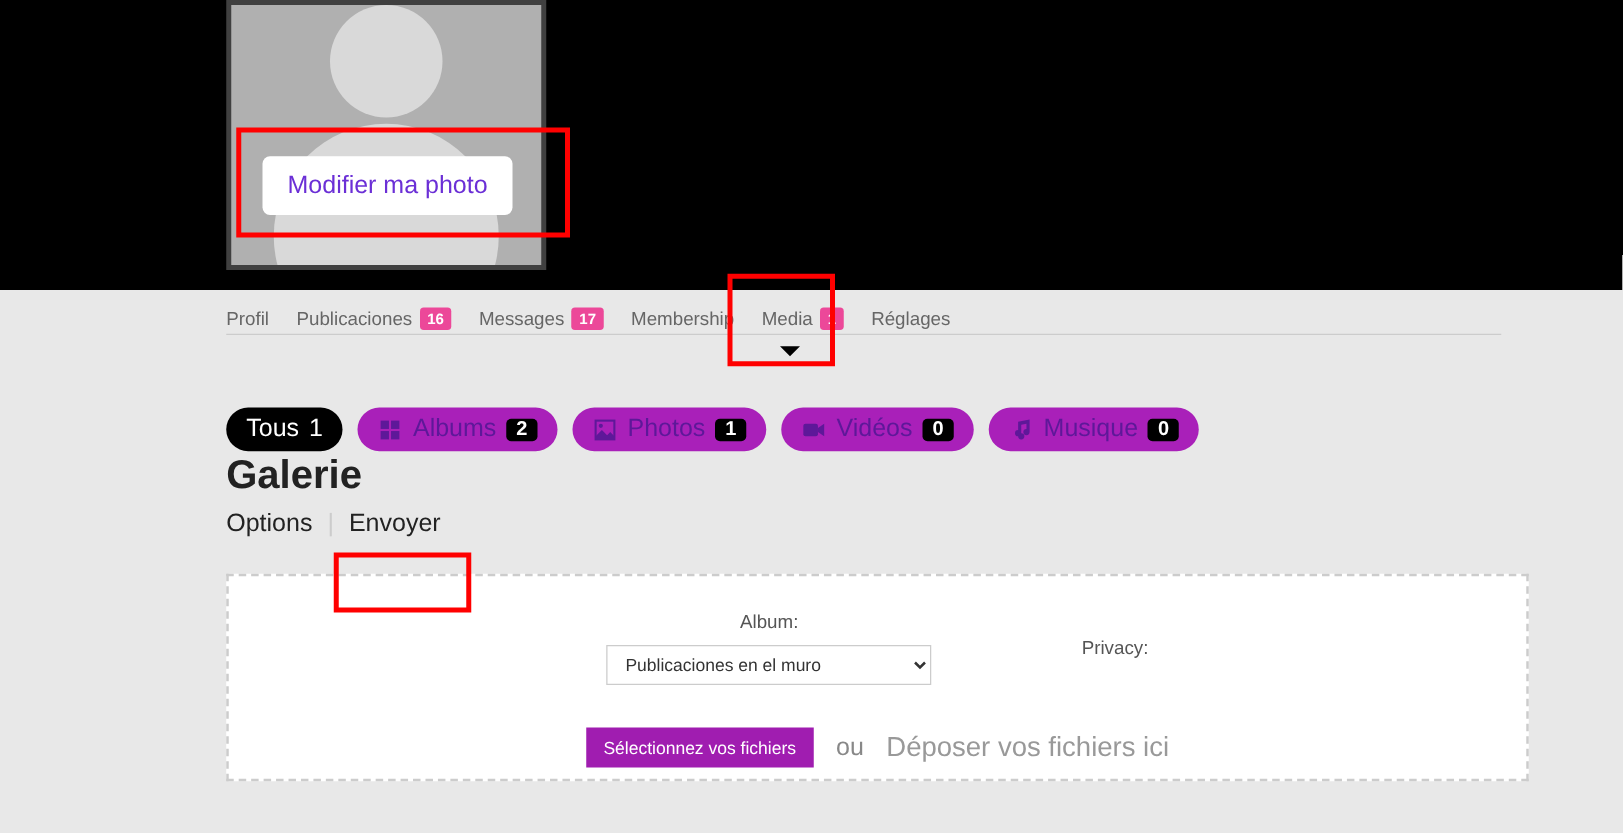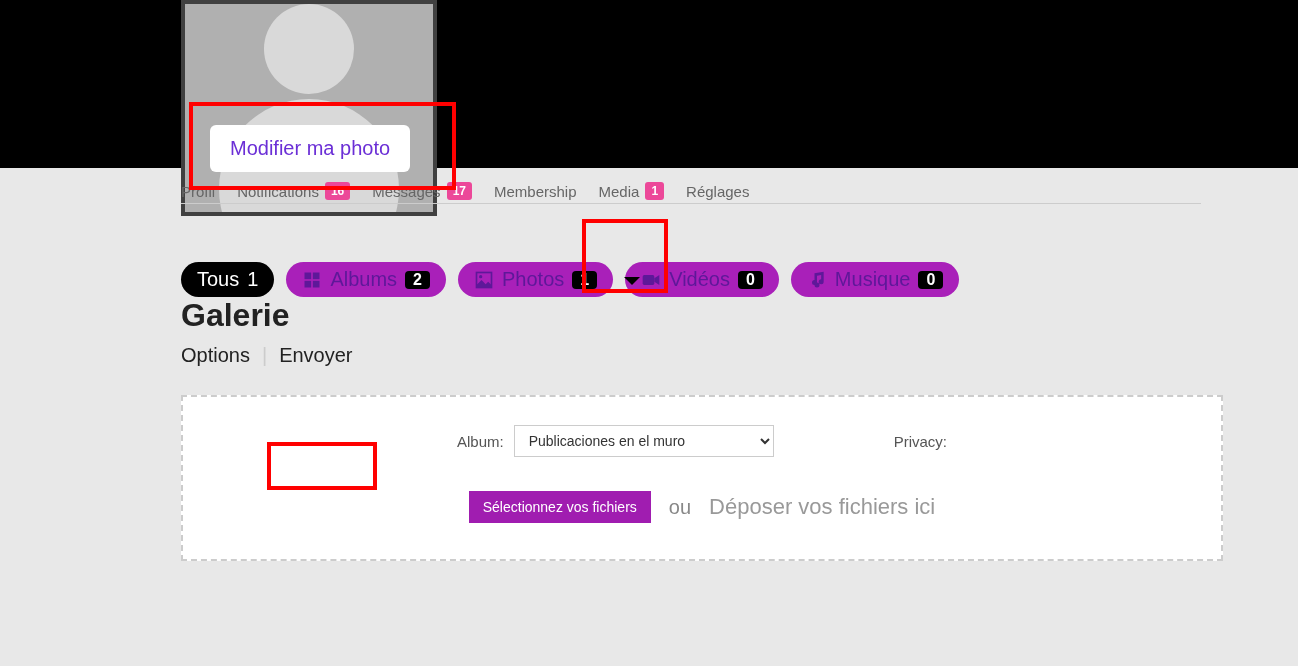--- a/index.html
+++ b/index.html
@@ -5,21 +5,21 @@
   * { box-sizing: border-box; margin: 0; padding: 0; }
   body {
     font-family: Arial, sans-serif;
     background: #e8e8e8;
     width: 1298px;
     height: 666px;
     overflow: hidden;
   }
   .header-black {
     background: #000;
-    height: 168px;
+    height: 232px;
     position: relative;
   }
   .avatar-container {
     position: absolute;
     left: 181px;
     top: 0;
     width: 256px;
     height: 216px;
     background: #404040;
     padding: 4px;
@@ -180,21 +180,21 @@
     position: relative;
   }
   .form-row {
     display: flex;
     justify-content: center;
     gap: 120px;
     margin-bottom: 20px;
   }
   .form-group {
     display: flex;
-    flex-direction: row;
+    flex-direction: column;
     align-items: center;
     gap: 10px;
   }
   .form-group-h {
     display: flex;
     align-items: center;
     gap: 10px;
   }
   .form-label { color: #555; font-size: 15px; }
   select {
@@ -236,21 +236,21 @@
   </div>
   <div class="highlight-box-1"></div>
   <button class="edit-photo-btn">Modifier ma photo</button>
 </div>
 
 <div class="nav-row">
   <div class="nav-item">
     <span>Profil</span>
   </div>
   <div class="nav-item">
-    <span>Notifications</span>
+    <span>Publicaciones</span>
     <span class="badge-dark">16</span>
   </div>
   <div class="nav-item">
     <span>Messages</span>
     <span class="badge-dark">17</span>
   </div>
   <div class="nav-item">
     <span>Membership</span>
   </div>
   <div class="nav-item">

